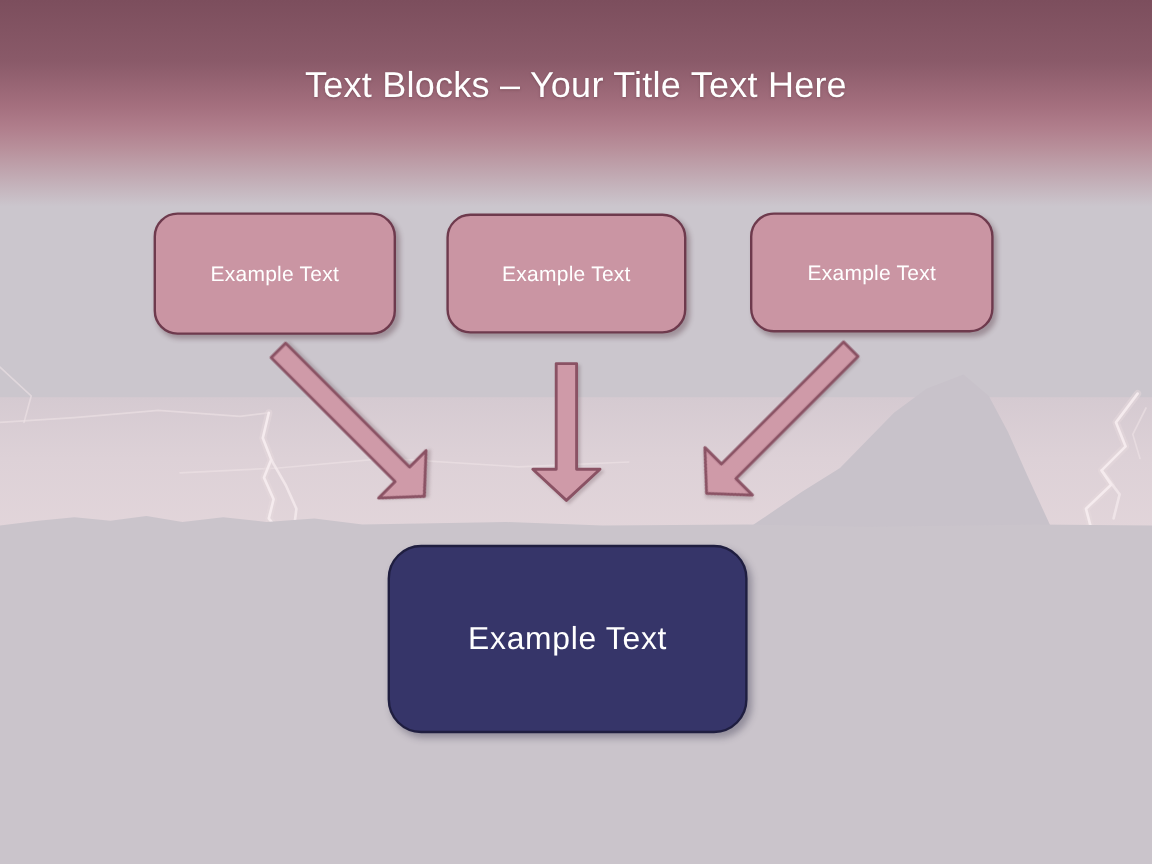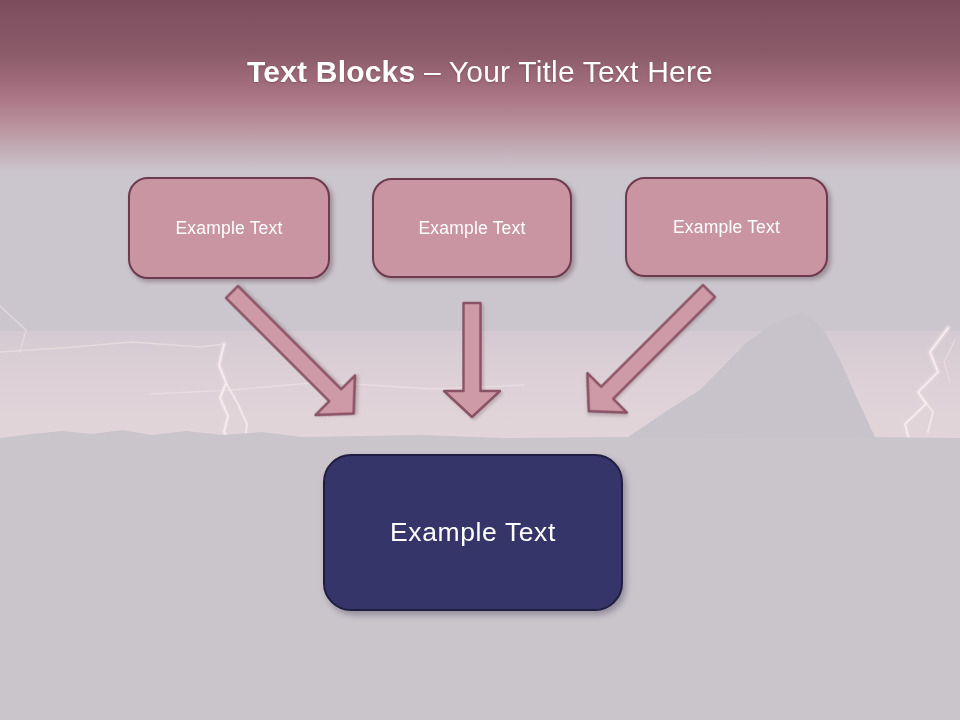--- a/index.html
+++ b/index.html
@@ -20,21 +20,21 @@
     position:absolute;top:0;left:0;width:960px;height:172px;z-index:1;
     background:linear-gradient(180deg,
       #7c4e5d 0%, #8a5a69 30%, #a5707f 52%, #b07e8c 62%,
       rgba(180,132,144,.82) 72%, rgba(203,190,199,0) 100%);
   }
   .title{
     position:absolute;top:53px;left:0;width:960px;z-index:2;
     text-align:center;color:#ffffff;font-size:30px;line-height:38px;
     text-shadow:0 1px 2px rgba(80,40,52,.35);letter-spacing:.2px;
   }
-  .title .t-bold{font-weight:bold;}
+  .title .t-bold{font-weight:normal;}
   
   .block{
     position:absolute;z-index:2;box-sizing:border-box;
     background:#ca95a3;border:2.5px solid #6e3a4d;border-radius:20px;
     box-shadow:2.5px 3px 4px rgba(70,35,48,.33);
     display:flex;align-items:center;justify-content:center;
     color:#ffffff;font-size:17.5px;letter-spacing:.2px;
   }
   .block-1{left:128px;top:177px;width:202px;height:102px;}
   .block-2{left:372px;top:178px;width:200px;height:100px;}

